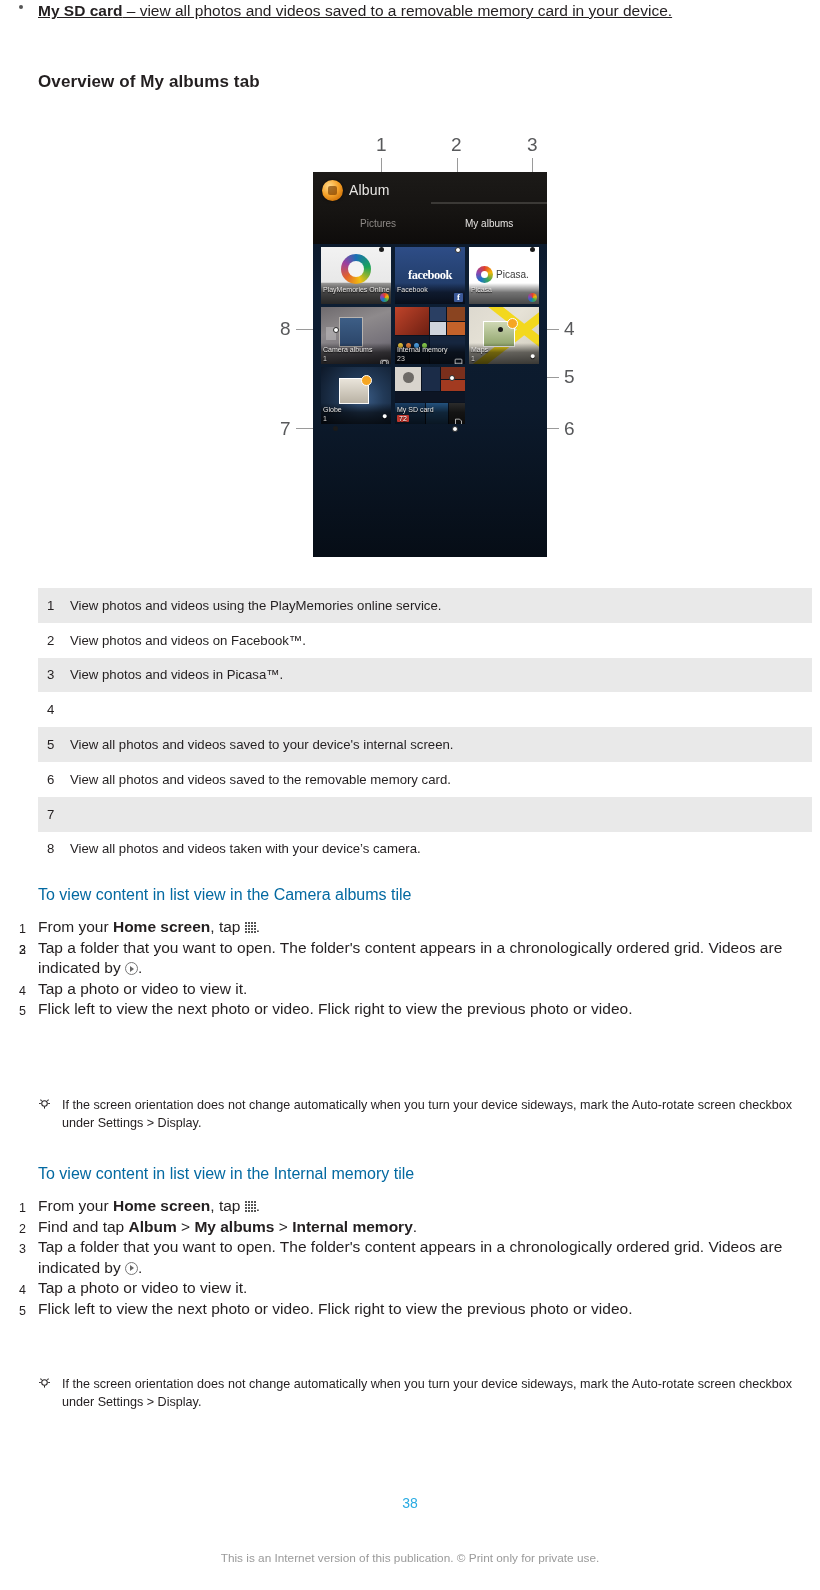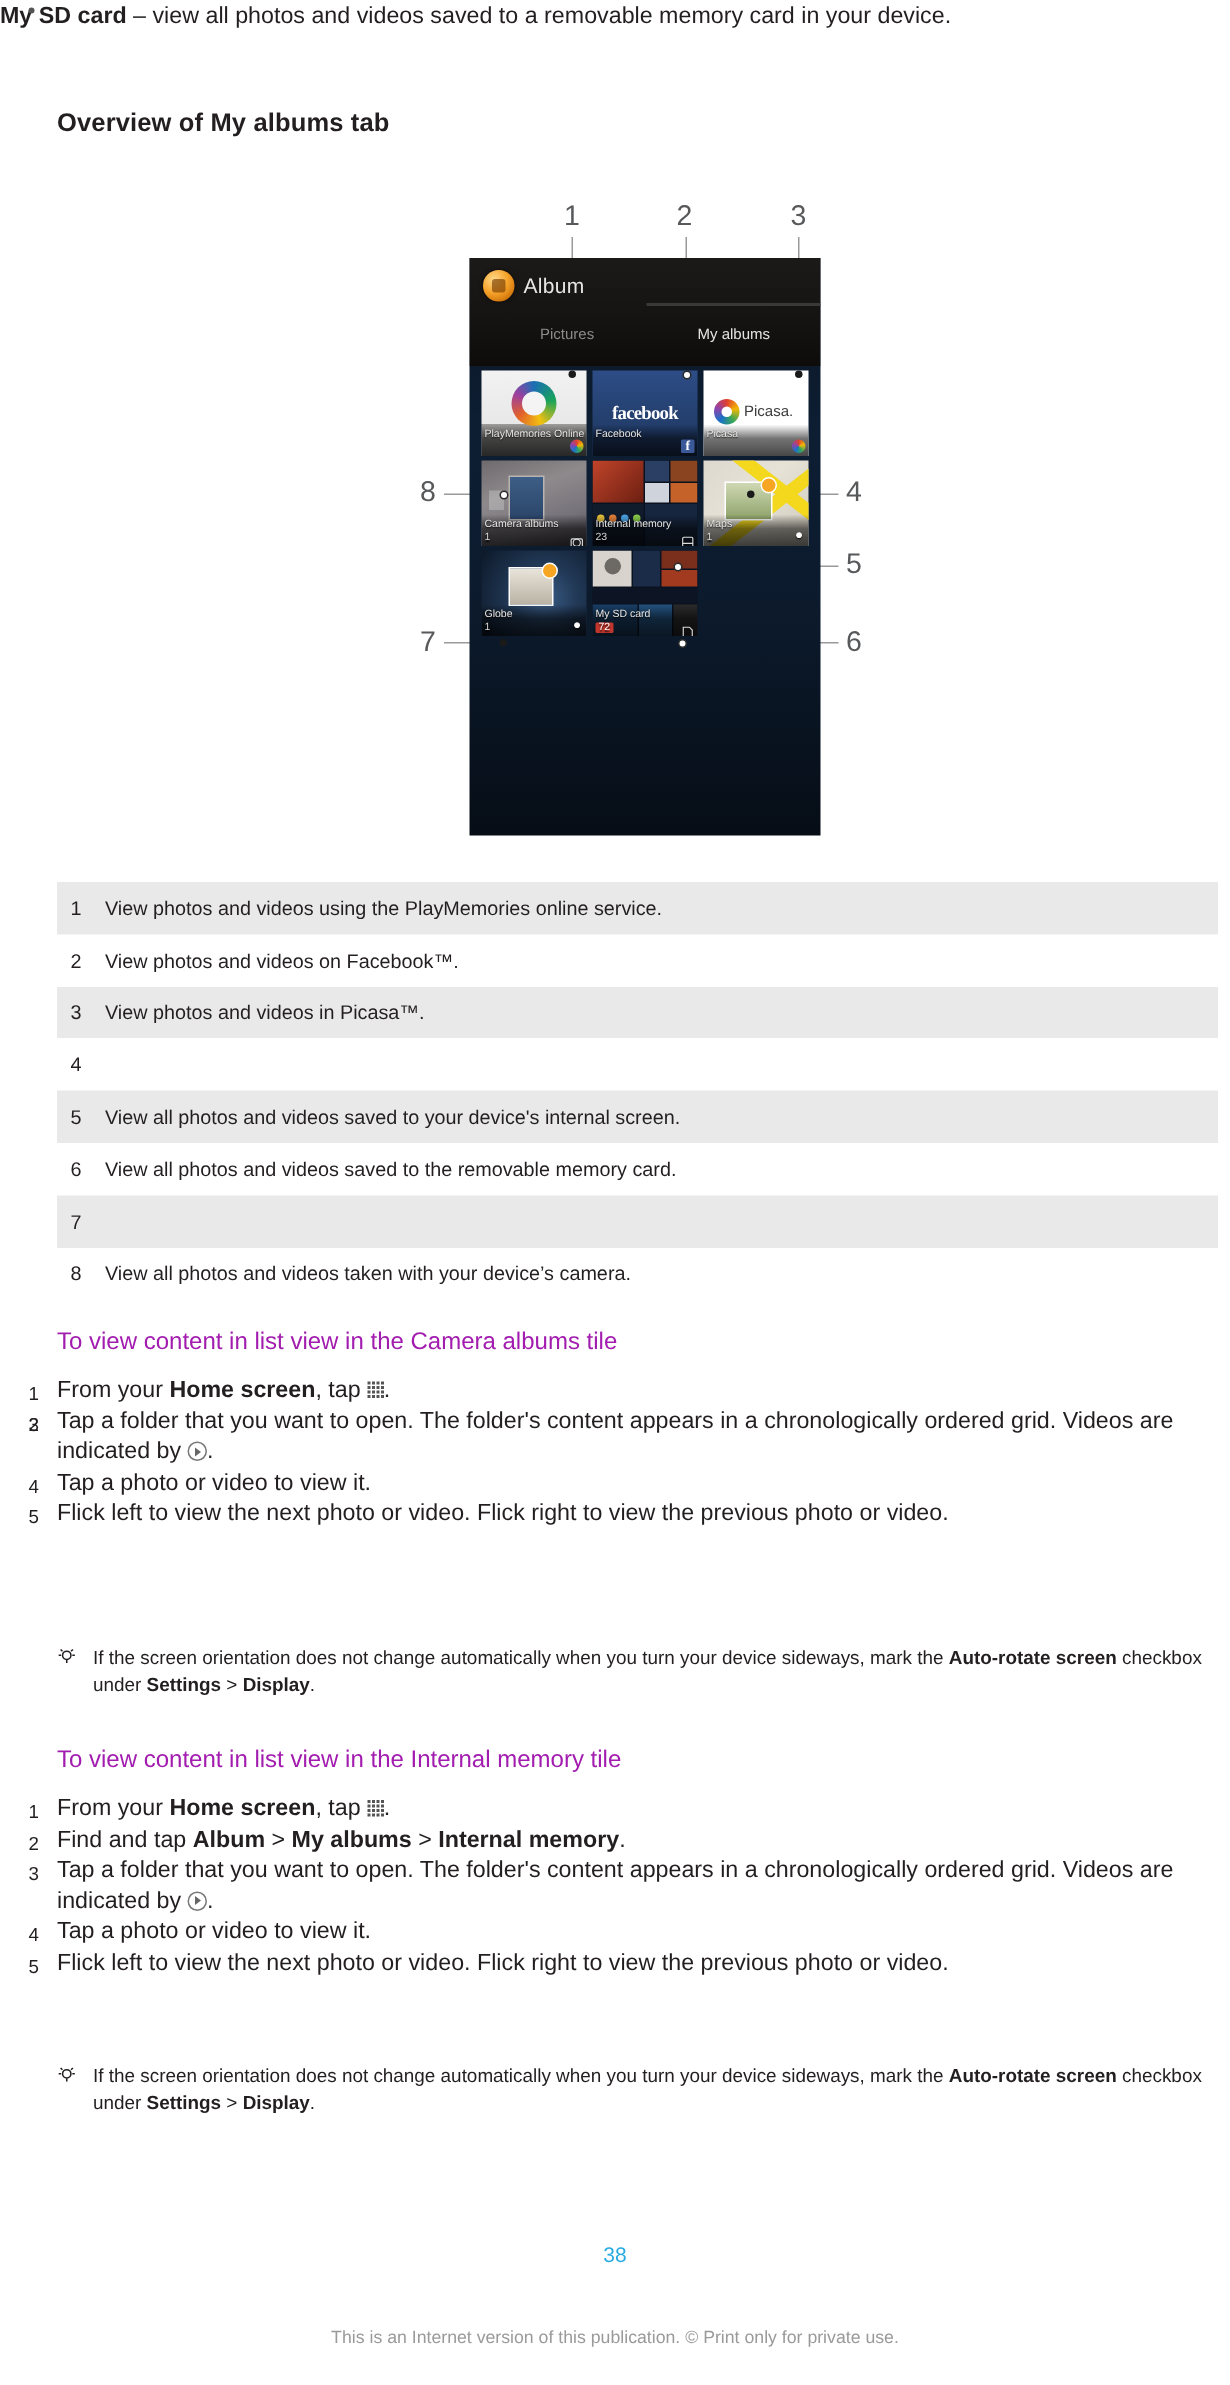--- a/index.html
+++ b/index.html
@@ -28,21 +28,23 @@
   .bullet-dot {
     position: absolute;
     left: 19px;
     top: 5px;
     width: 4px;
     height: 4px;
     border-radius: 50%;
     background: #555;
   }
   .bullet-text {
+    margin-left: 38px;
     margin-right: 6px;
+    text-decoration: underline;
   }
   .bullet-text b { font-weight: bold; }
 
   
   .h2 {
     position: absolute;
     left: 38px;
     top: 72px;
     font-size: 17px;
     font-weight: bold;
@@ -352,21 +354,21 @@
     box-sizing: border-box;
   }
   .ttext { flex: 1; }
 
   
   .proc { position: absolute; left: 0; width: 820px; }
   .proc-h {
     position: absolute;
     left: 38px;
     font-size: 16px;
-    color: #a21caf;
+    color: #0369a1;
     font-weight: normal;
   }
   .ol {
     position: absolute;
     left: 19px;
     width: 790px;
   }
   .li {
     position: relative;
     font-size: 15.5px;
@@ -391,21 +393,21 @@
     line-height: 17.5px;
   }
   .note-icon {
     position: absolute;
     left: 0;
     top: 1px;
     width: 13px;
     height: 13px;
   }
   .note-body { margin-left: 24px; }
-  .note-body b { font-weight: bold; }
+  .note-body b { font-weight: normal; }
 
   
   .ic-apps {
     display: inline-block;
     width: 11px; height: 11px;
     vertical-align: -1px;
     background-image:
       linear-gradient(#555 100%, #555 0),
       linear-gradient(#555 100%, #555 0),
       linear-gradient(#555 100%, #555 0),

